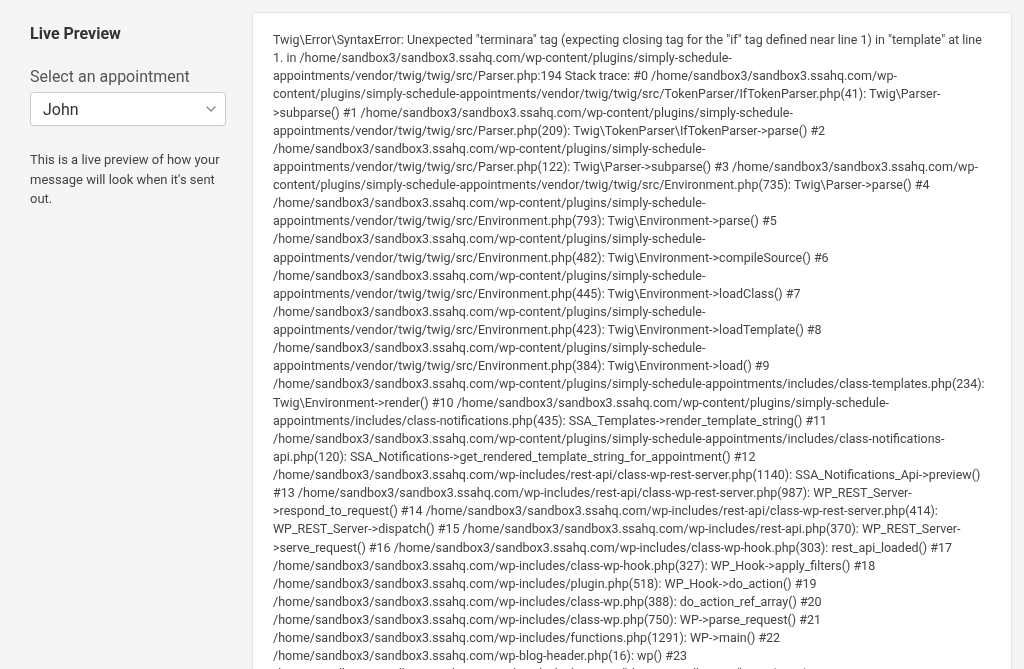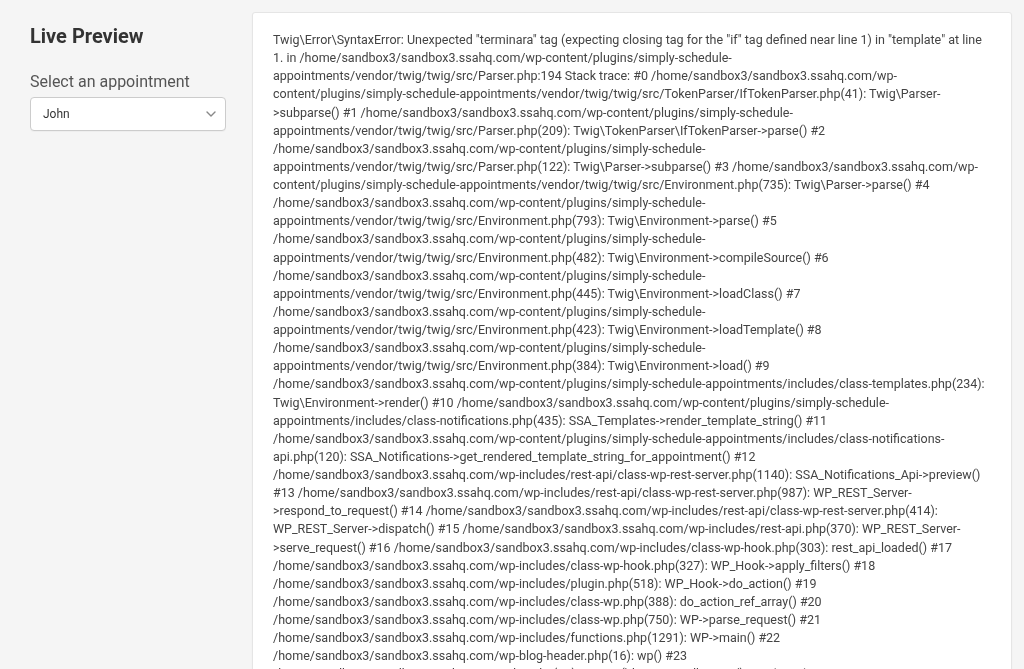--- a/index.html
+++ b/index.html
@@ -17,21 +17,21 @@
       display: flex;
       gap: 20px;
       max-width: 1024px;
     }
     .sidebar {
       width: 220px;
       flex-shrink: 0;
       padding: 12px 6px 0 18px;
     }
     .sidebar h2 {
-      font-size: 20px;
+      font-size: 16px;
       font-weight: 700;
       color: #333;
       margin-bottom: 24px;
     }
     .field-label {
       font-size: 16px;
       color: #555;
       margin-bottom: 6px;
       display: block;
     }
@@ -40,21 +40,21 @@
       width: 100%;
       margin-bottom: 24px;
     }
     .select-box {
       width: 100%;
       height: 34px;
       border: 1px solid #ccc;
       border-radius: 4px;
       background: #fff;
       padding: 6px 30px 6px 12px;
-      font-size: 12px;
+      font-size: 16px;
       color: #333;
       display: flex;
       align-items: center;
       cursor: pointer;
       box-shadow: 0 1px 1px rgba(0,0,0,0.03);
     }
     .select-caret {
       position: absolute;
       right: 10px;
       top: 50%;
@@ -98,19 +98,20 @@
 
     <div class="select-wrap">
       <div class="select-box">John</div>
       <span class="select-caret">
         <svg width="10" height="6" viewBox="0 0 10 6">
             <path d="M1 1 L5 5 L9 1" stroke="#888" stroke-width="1.4" fill="none" stroke-linecap="round" stroke-linejoin="round"></path>
           </svg>
       </span>
     </div>
 
+    <p class="help-text">This is a live preview of how your message will look when it's sent out.</p>
   </aside>
 
   <main class="main">
     <div class="error-text">Twig\Error\SyntaxError: Unexpected "terminara" tag (expecting closing tag for the "if" tag defined near line 1) in "template" at line 1. in /home/sandbox3/sandbox3.ssahq.com/wp-content/plugins/simply-schedule-appointments/vendor/twig/twig/src/Parser.php:194 Stack trace: #0 /home/sandbox3/sandbox3.ssahq.com/wp-content/plugins/simply-schedule-appointments/vendor/twig/twig/src/TokenParser/IfTokenParser.php(41): Twig\Parser-&gt;subparse() #1 /home/sandbox3/sandbox3.ssahq.com/wp-content/plugins/simply-schedule-appointments/vendor/twig/twig/src/Parser.php(209): Twig\TokenParser\IfTokenParser-&gt;parse() #2 /home/sandbox3/sandbox3.ssahq.com/wp-content/plugins/simply-schedule-appointments/vendor/twig/twig/src/Parser.php(122): Twig\Parser-&gt;subparse() #3 /home/sandbox3/sandbox3.ssahq.com/wp-content/plugins/simply-schedule-appointments/vendor/twig/twig/src/Environment.php(735): Twig\Parser-&gt;parse() #4 /home/sandbox3/sandbox3.ssahq.com/wp-content/plugins/simply-schedule-appointments/vendor/twig/twig/src/Environment.php(793): Twig\Environment-&gt;parse() #5 /home/sandbox3/sandbox3.ssahq.com/wp-content/plugins/simply-schedule-appointments/vendor/twig/twig/src/Environment.php(482): Twig\Environment-&gt;compileSource() #6 /home/sandbox3/sandbox3.ssahq.com/wp-content/plugins/simply-schedule-appointments/vendor/twig/twig/src/Environment.php(445): Twig\Environment-&gt;loadClass() #7 /home/sandbox3/sandbox3.ssahq.com/wp-content/plugins/simply-schedule-appointments/vendor/twig/twig/src/Environment.php(423): Twig\Environment-&gt;loadTemplate() #8 /home/sandbox3/sandbox3.ssahq.com/wp-content/plugins/simply-schedule-appointments/vendor/twig/twig/src/Environment.php(384): Twig\Environment-&gt;load() #9 /home/sandbox3/sandbox3.ssahq.com/wp-content/plugins/simply-schedule-appointments/includes/class-templates.php(234): Twig\Environment-&gt;render() #10 /home/sandbox3/sandbox3.ssahq.com/wp-content/plugins/simply-schedule-appointments/includes/class-notifications.php(435): SSA_Templates-&gt;render_template_string() #11 /home/sandbox3/sandbox3.ssahq.com/wp-content/plugins/simply-schedule-appointments/includes/class-notifications-api.php(120): SSA_Notifications-&gt;get_rendered_template_string_for_appointment() #12 /home/sandbox3/sandbox3.ssahq.com/wp-includes/rest-api/class-wp-rest-server.php(1140): SSA_Notifications_Api-&gt;preview() #13 /home/sandbox3/sandbox3.ssahq.com/wp-includes/rest-api/class-wp-rest-server.php(987): WP_REST_Server-&gt;respond_to_request() #14 /home/sandbox3/sandbox3.ssahq.com/wp-includes/rest-api/class-wp-rest-server.php(414): WP_REST_Server-&gt;dispatch() #15 /home/sandbox3/sandbox3.ssahq.com/wp-includes/rest-api.php(370): WP_REST_Server-&gt;serve_request() #16 /home/sandbox3/sandbox3.ssahq.com/wp-includes/class-wp-hook.php(303): rest_api_loaded() #17 /home/sandbox3/sandbox3.ssahq.com/wp-includes/class-wp-hook.php(327): WP_Hook-&gt;apply_filters() #18 /home/sandbox3/sandbox3.ssahq.com/wp-includes/plugin.php(518): WP_Hook-&gt;do_action() #19 /home/sandbox3/sandbox3.ssahq.com/wp-includes/class-wp.php(388): do_action_ref_array() #20 /home/sandbox3/sandbox3.ssahq.com/wp-includes/class-wp.php(750): WP-&gt;parse_request() #21 /home/sandbox3/sandbox3.ssahq.com/wp-includes/functions.php(1291): WP-&gt;main() #22 /home/sandbox3/sandbox3.ssahq.com/wp-blog-header.php(16): wp() #23 /home/sandbox3/sandbox3.ssahq.com/index.php(17): require('/home/sandbox3/...') #24 {main}</div>
   </main>
 
 </div>
 
 </body></html>

